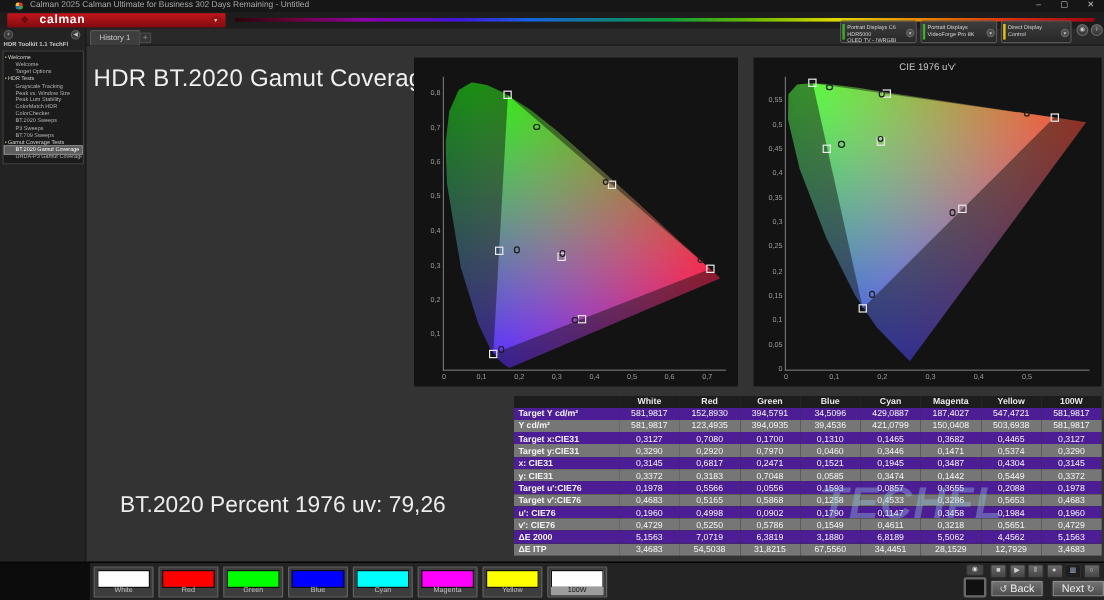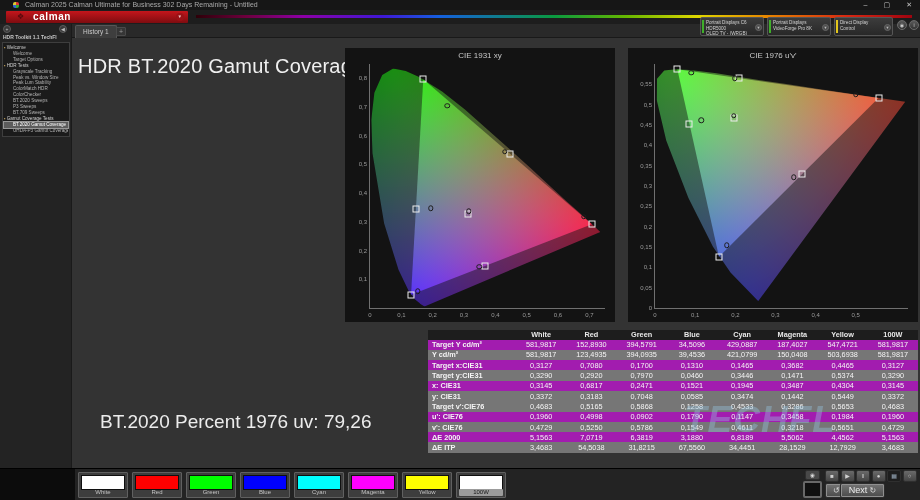--- a/index.html
+++ b/index.html
@@ -75,41 +75,41 @@
   .ytick { position:absolute; left:-23px; width:20px; text-align:right; transform:translateY(-50%); font-size:6px; color:#9b9b9b; }
   .mk-sq { position:absolute; width:7px; height:7px; border:1.2px solid #ebebeb; transform:translate(-50%,-50%); }
   .mk-ci { position:absolute; width:5.5px; height:5.5px; border:1.1px solid #1d1d1d; border-radius:50%; transform:translate(-50%,-50%); }
 
   
   #results { position:absolute; left:428px; top:330px; width:490px; border-collapse:collapse; table-layout:fixed; font-size:7.3px; color:#f4f4f4; }
   #results th, #results td { padding:0 2px; text-align:center; height:10.3px; overflow:hidden; white-space:nowrap; }
   #results thead th { background:#1d1d1d; color:#e8e8e8; font-weight:bold; height:9.5px; }
   #results td.lbl { text-align:left; padding-left:4px; font-weight:bold; }
   #results col.c-lbl { width:88px; }
-  #results tr.dark td { background:#a21caf; }
+  #results tr.dark td { background:#4c1d95; }
   #results tr.light td { background:#767676; }
   #watermark { position:absolute; left:684px; top:399px; font-size:37px; font-weight:bold; font-style:italic;
     color:rgba(150,196,226,.38); letter-spacing:1px; pointer-events:none; }
 
   
   #bottombar { position:absolute; left:0; top:468px; width:920px; height:32px; background:#232323; border-top:1px solid #000; }
   #bb-black { position:absolute; left:0; top:0; width:75px; height:32px; background:#0c0c0c; }
   .swatch { position:absolute; top:3px; width:50px; height:26px; background:#3d3d3d; border:1px solid #606060; border-radius:1px; cursor:pointer; }
   .swatch .color { position:absolute; left:2px; right:2px; top:2px; height:15px; border:1px solid #101010; }
   .swatch .lab { position:absolute; left:2px; right:2px; bottom:1px; font-size:6px; color:#c4c4c4; text-align:center; line-height:7px; }
   .swatch.selected .lab { background:#9c9c9c; color:#141414; border-radius:1px; }
   #eye-btn { position:absolute; left:805px; top:1px; width:15px; height:10px; background:#484848; border:1px solid #2e2e2e;
     border-radius:2px; color:#ddd; font-size:5.5px; line-height:9px; text-align:center; cursor:pointer; }
   #custom-patch { position:absolute; left:803px; top:12px; width:19px; height:17px; background:#101010; border:2px solid #686868; border-radius:2px; cursor:pointer; }
   .mini-btn { position:absolute; top:1px; width:14px; height:12px; background:linear-gradient(#6a6a6a,#454545); border:1px solid #2f2f2f;
     border-radius:2px; color:#d0d0d0; font-size:6px; line-height:10px; text-align:center; cursor:pointer; }
   .mini-btn.active { background:#1e1e1e; color:#9ab; }
   .nav-btn { position:absolute; top:14px; height:15px; background:linear-gradient(#757575,#4a4a4a); border:1px solid #2c2c2c;
     box-shadow:inset 0 0 0 1px #8f8f8f; border-radius:2px; color:#efefef; font-size:9px; line-height:13px; text-align:center; cursor:pointer; }
-  #back-btn { left:825px; width:45px; } #next-btn { left:840px; width:45px; }
+  #back-btn { left:825px; width:45px; } #next-btn { left:876px; width:45px; }
   .nav-btn .arr { font-size:8px; color:#d8d8d8; }
 </style>
 </head>
 <body>
 
 <div id="app">
 
   <div id="titlebar">
     <span id="app-icon"></span>
     <span id="title-text">Calman 2025 Calman Ultimate for Business 302 Days Remaining  - Untitled</span>
@@ -173,21 +173,20 @@
         <span class="tree-group"><span class="blt">▪</span>Gamut Coverage Tests</span>
         <span class="tree-item selected">BT.2020 Gamut Coverage</span>
         <span class="tree-item">UHDA-P3 Gamut Coverage</span>
       </div>
   </div>
 
   <div id="main-heading">HDR BT.2020  Gamut Coverage</div>
   <div class="pct-line" id="pct-1976">BT.2020 Percent 1976 uv: 79,26</div>
 
   <div class="chart-panel" id="chart-1931">
-    <div class="chart-title">CIE 1931 xy</div>
     <div class="plot">
       <svg viewBox="0 0 750 850" preserveAspectRatio="none">
         <defs>
           <clipPath id="c1locus">
               <polygon points="174,845 161,836 157,832 144,820 124,792 91,717 45,555 8,311 4,195 14,100 39,38 74,16 114,24 155,44 230,96 302,158 373,226 444,295 513,363 575,426 627,478 666,516 692,542 719,569 735,585"></polygon>
             </clipPath>
           <clipPath id="c1tri">
               <polygon class="tri-poly" points="708.0,558.0 170.0,53.0 131.0,804.0"></polygon>
             </clipPath>
           <radialGradient id="g1r" gradientUnits="userSpaceOnUse" cx="735" cy="585" r="1000">
@@ -398,20 +397,31 @@
           <td class="lbl">y: CIE31</td>
           <td>0,3372</td>
           <td>0,3183</td>
           <td>0,7048</td>
           <td>0,0585</td>
           <td>0,3474</td>
           <td>0,1442</td>
           <td>0,5449</td>
           <td>0,3372</td>
         </tr>
+        <tr class="dark">
+          <td class="lbl">Target u':CIE76</td>
+          <td>0,1978</td>
+          <td>0,5566</td>
+          <td>0,0556</td>
+          <td>0,1593</td>
+          <td>0,0857</td>
+          <td>0,3655</td>
+          <td>0,2088</td>
+          <td>0,1978</td>
+        </tr>
         <tr class="light">
           <td class="lbl">Target v':CIE76</td>
           <td>0,4683</td>
           <td>0,5165</td>
           <td>0,5868</td>
           <td>0,1258</td>
           <td>0,4533</td>
           <td>0,3286</td>
           <td>0,5653</td>
           <td>0,4683</td>

